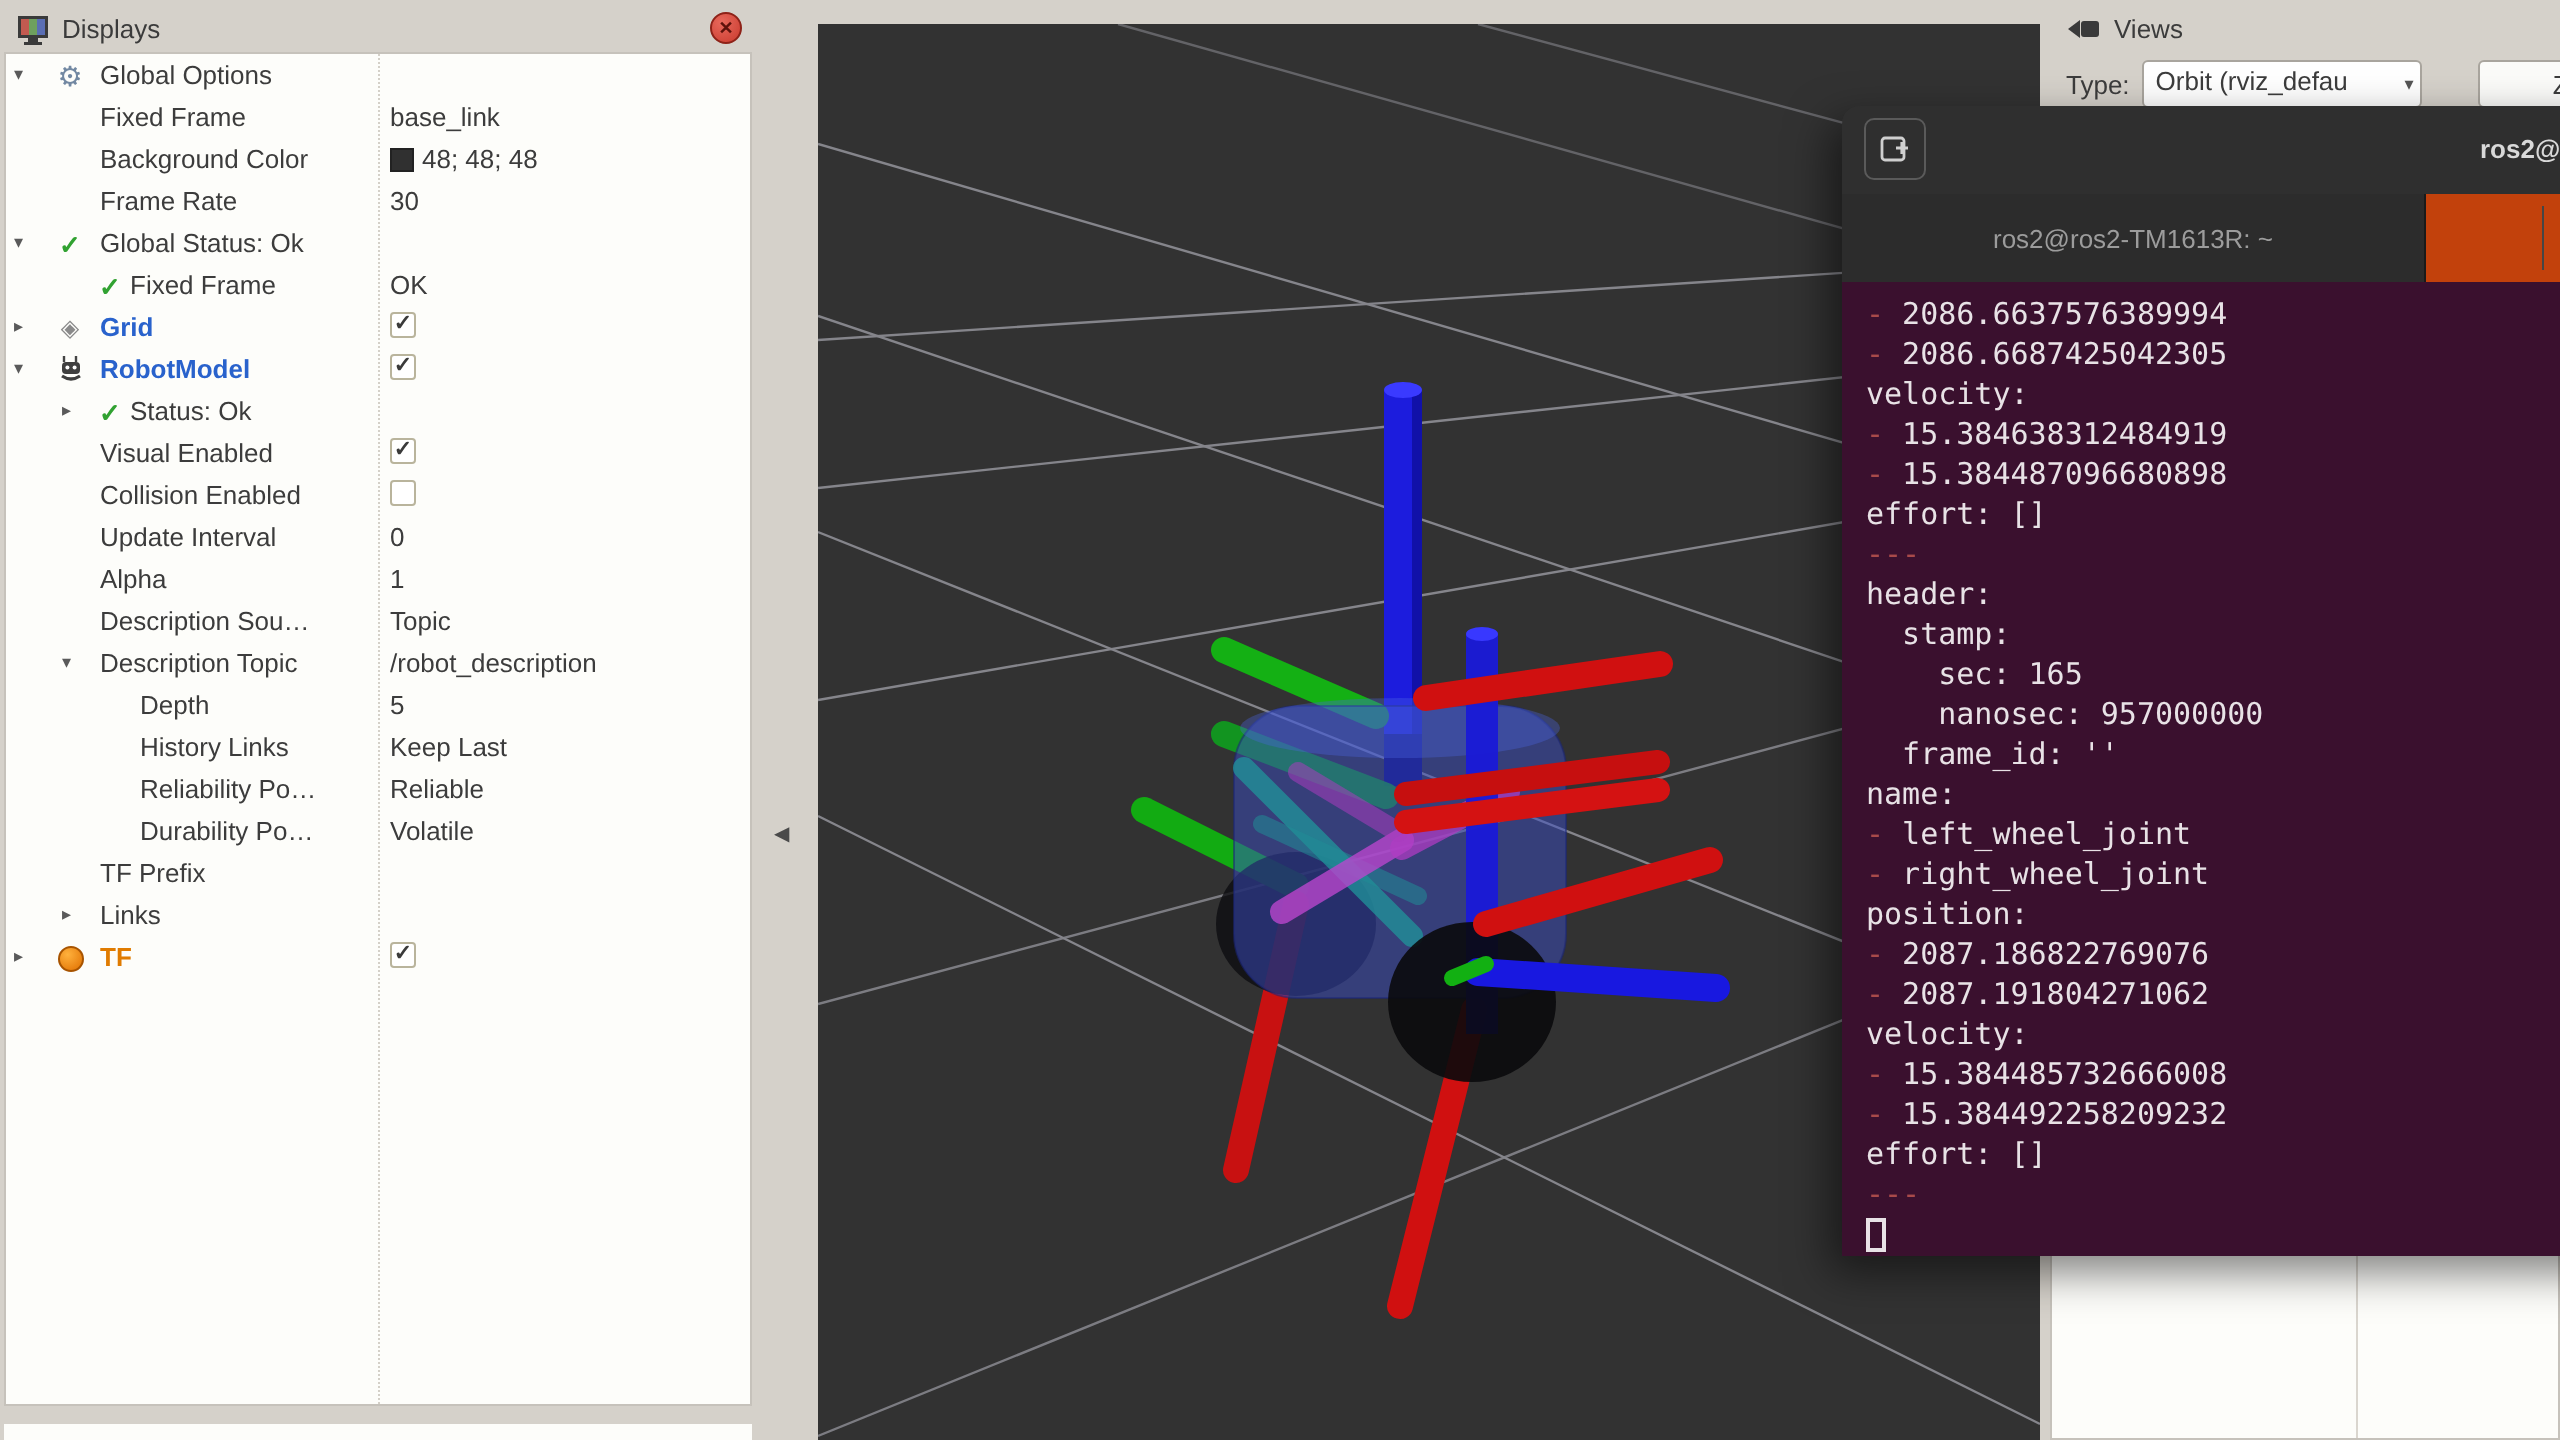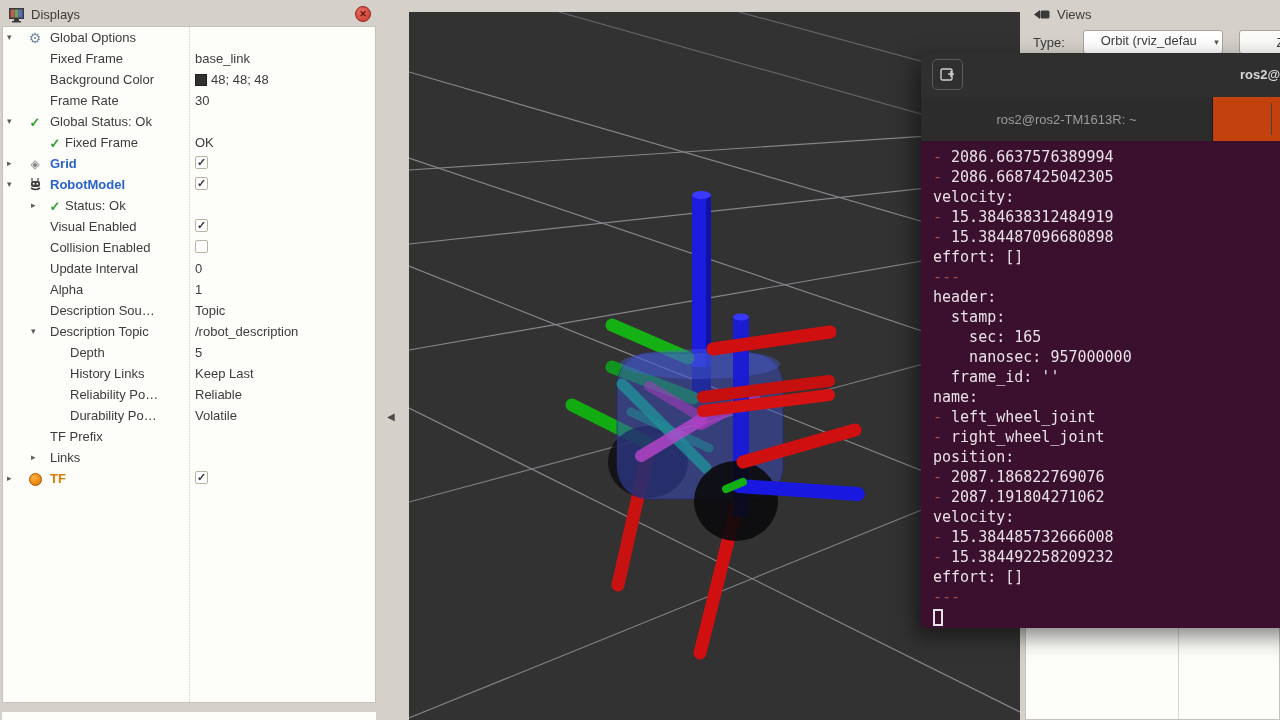--- a/index.html
+++ b/index.html
@@ -43,21 +43,21 @@
 
   
   .viewport { position:absolute; left:409px; top:12px; width:611px; height:708px; background:#323232; }
   .collapse-handle { position:absolute; left:387px; top:411px; font-size:10px; color:#4a4a4a; }
 
   
   .views-panel { position:absolute; left:1023px; top:0; width:257px; height:720px; }
   .views-header { position:absolute; left:2px; top:4px; right:0; height:21px; display:flex;
     align-items:center; gap:6px; padding-left:8px; color:#3b3b3b; font-size:13px; }
   .views-controls { position:absolute; left:2px; top:27px; right:0; height:30px; display:flex;
-    align-items:center; gap:18px; padding-left:8px; font-size:13px; color:#3c3c3c;text-align:center; }
+    align-items:center; gap:6px; padding-left:8px; font-size:13px; color:#3c3c3c; }
   .combo { width:140px; height:24px; background:#fff; border:1px solid #a9a59e; border-radius:3px;
     font-size:13px; color:#3c3c3c; padding:2px 14px 2px 6px; position:relative; white-space:nowrap;
     overflow:hidden; }
   .combo .carrow { position:absolute; right:3px; top:6px; font-size:9px; color:#555; }
   .views-btn { position:absolute; left:214px; top:3px; width:90px; height:24px; background:#fbfbf9;
     border:1px solid #a9a59e; border-radius:3px; font-size:13px; color:#3c3c3c;
     display:flex; align-items:center; justify-content:center; }
   .views-list { position:absolute; left:2px; top:57px; right:0; bottom:0;
     background:#fdfdfa; border:1px solid #c6c2bb; }
   .views-list .vdivider { position:absolute; left:152px; top:0; bottom:0; border-left:1px solid #dad6cf; }

